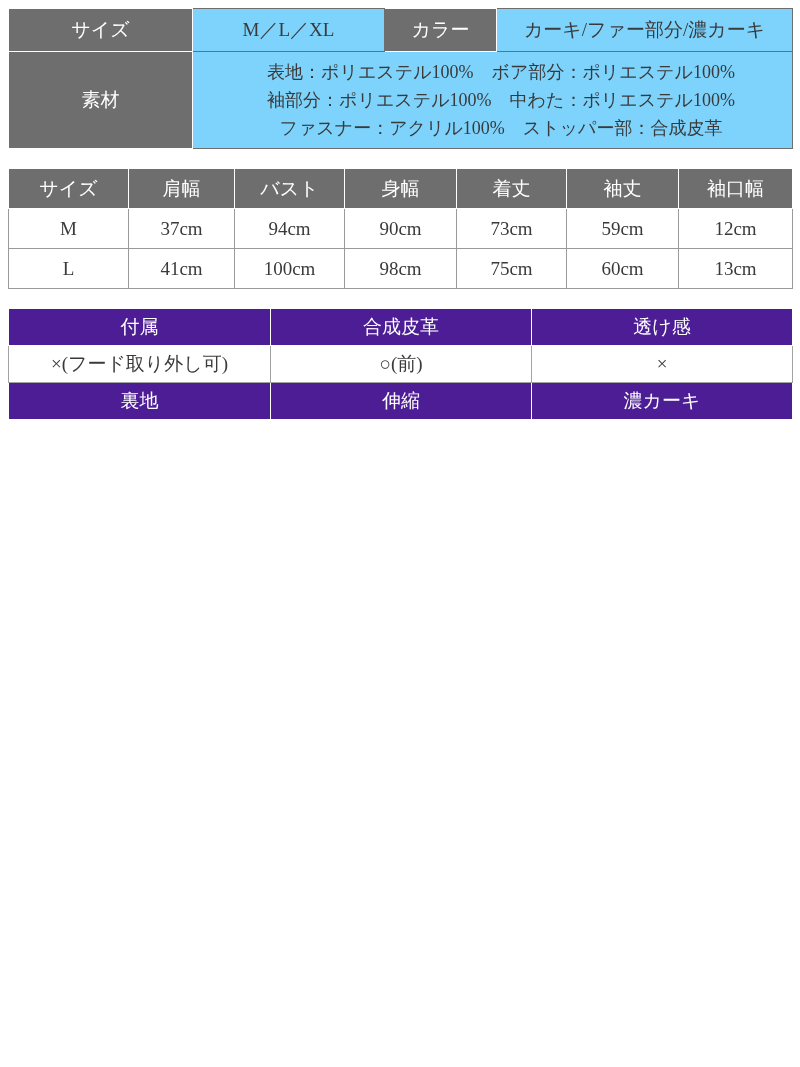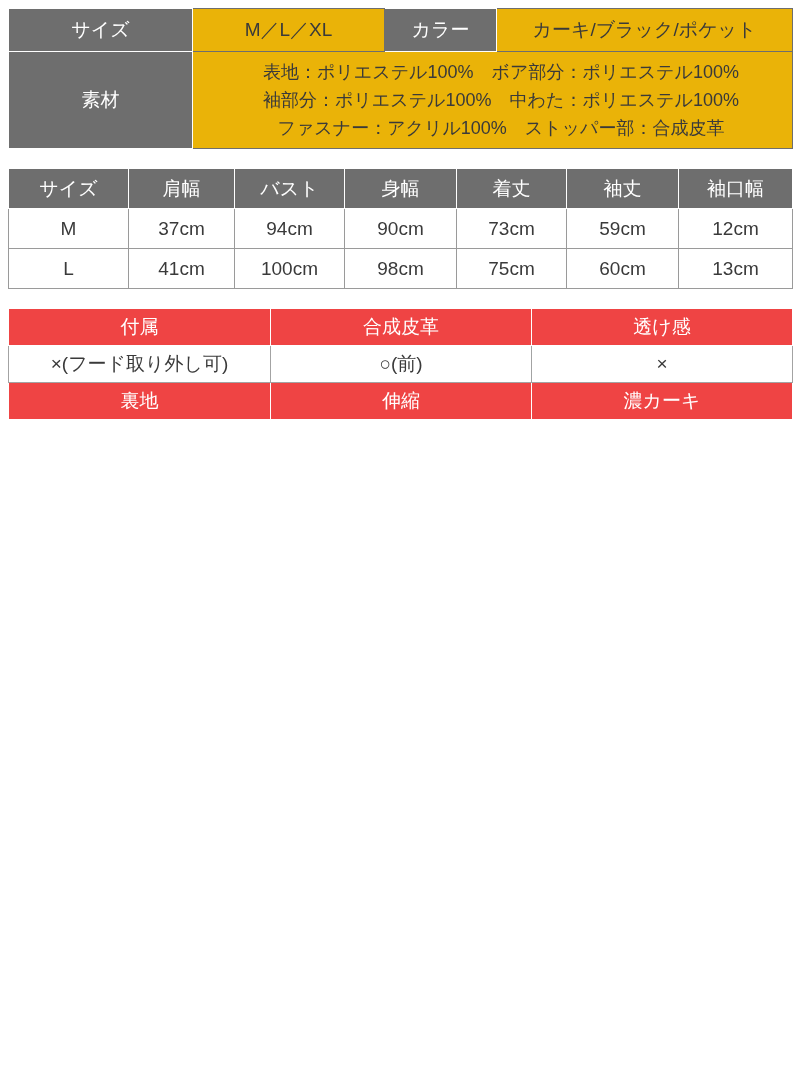--- a/index.html
+++ b/index.html
@@ -13,20 +13,21 @@
     font-family: "Liberation Sans", sans-serif;
     color: #333333;
     -webkit-font-smoothing: antialiased;
   }
   .page {
     width: 800px;
     height: 1067px;
     position: relative;
     box-sizing: border-box;
     padding: 8px 8px 16px 8px;
+    font-family: Liberation Serif, serif;
   }
   table {
     border-collapse: collapse;
     table-layout: fixed;
     width: 784px;
   }
   td, th {
     border: 1px solid #ffffff;
     text-align: center;
     vertical-align: middle;
@@ -46,21 +47,21 @@
     color: #3a3a3a;
   }
   
   #spec-table td {
     border: 1px solid #ffffff;
   }
   #spec-table .hdr {
     background: #6e6e6e;
   }
   #spec-table .val {
-    background: #eab308;
+    background: #7dd3fc;
     border: 1px solid #6e6e6e;
   }
   .row-h1 { height: 43px; }
   .mat-label { height: 88px; }
   .mat-val {
     text-align: center;
     line-height: 28px;
     font-size: 18px;
     padding: 6px 0;
   }
@@ -76,42 +77,42 @@
     background: #6e6e6e;
   }
   
   #attr-table { margin-top: 19px; }
   #attr-table td {
     height: 36px;
     border: 1px solid #a3a3a3;
   }
   #attr-table td.hdr {
     border: 1px solid #ffffff;
-    background: #ef4444;
+    background: #4c1d95;
   }
   .nowrap { white-space: nowrap; }
 </style>
 </head>
 <body>
 
 <div class="page">
 
   <table id="spec-table">
     <colgroup>
       <col style="width:184px">
       <col style="width:192px">
       <col style="width:112px">
       <col style="width:296px">
     </colgroup>
     <tbody>
       <tr class="row-h1">
         <td class="hdr">サイズ</td>
         <td class="val">M／L／XL</td>
         <td class="hdr">カラー</td>
-        <td class="val">カーキ/ブラック/ポケット</td>
+        <td class="val">カーキ/ファー部分/濃カーキ</td>
       </tr>
       <tr>
         <td class="hdr mat-label">素材</td>
         <td class="val mat-val" colspan="3">
           <span class="ln">表地：ポリエステル100%　ボア部分：ポリエステル100%</span>
           <span class="ln">袖部分：ポリエステル100%　中わた：ポリエステル100%</span>
           <span class="ln">ファスナー：アクリル100%　ストッパー部：合成皮革</span>
         </td>
       </tr>
     </tbody>

